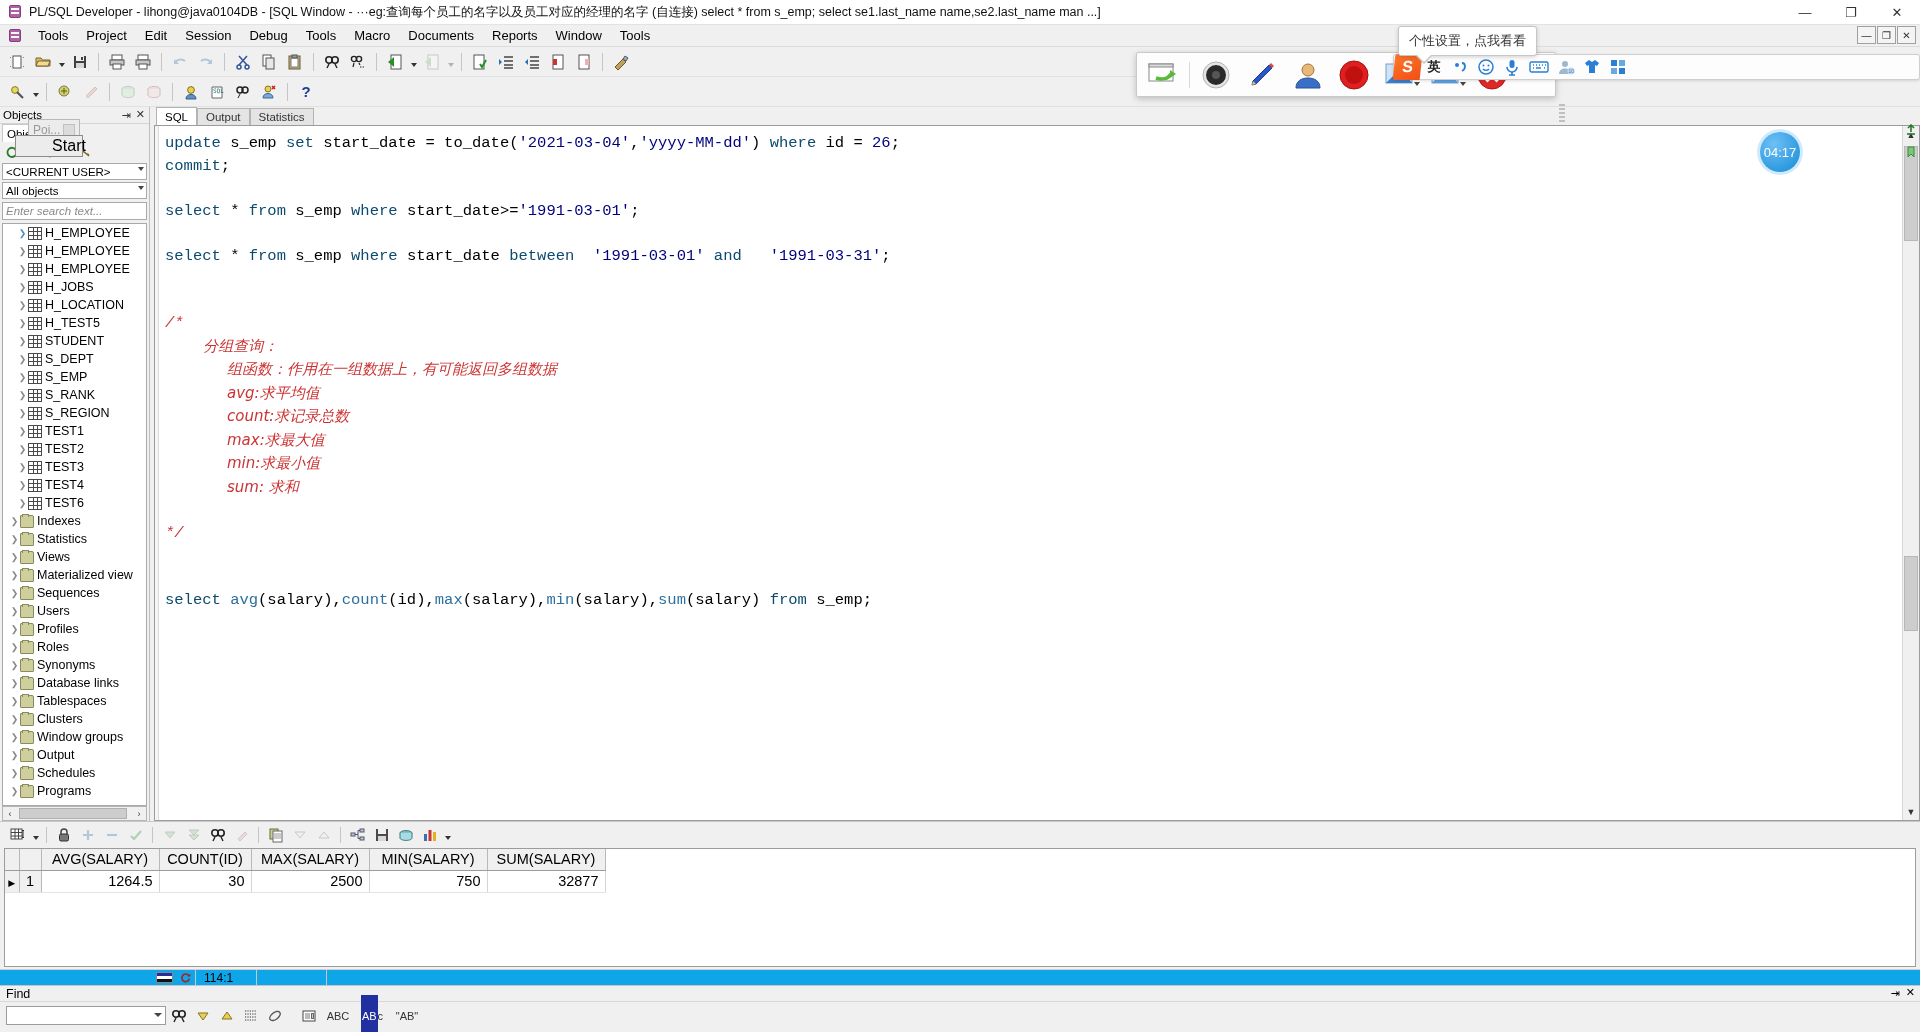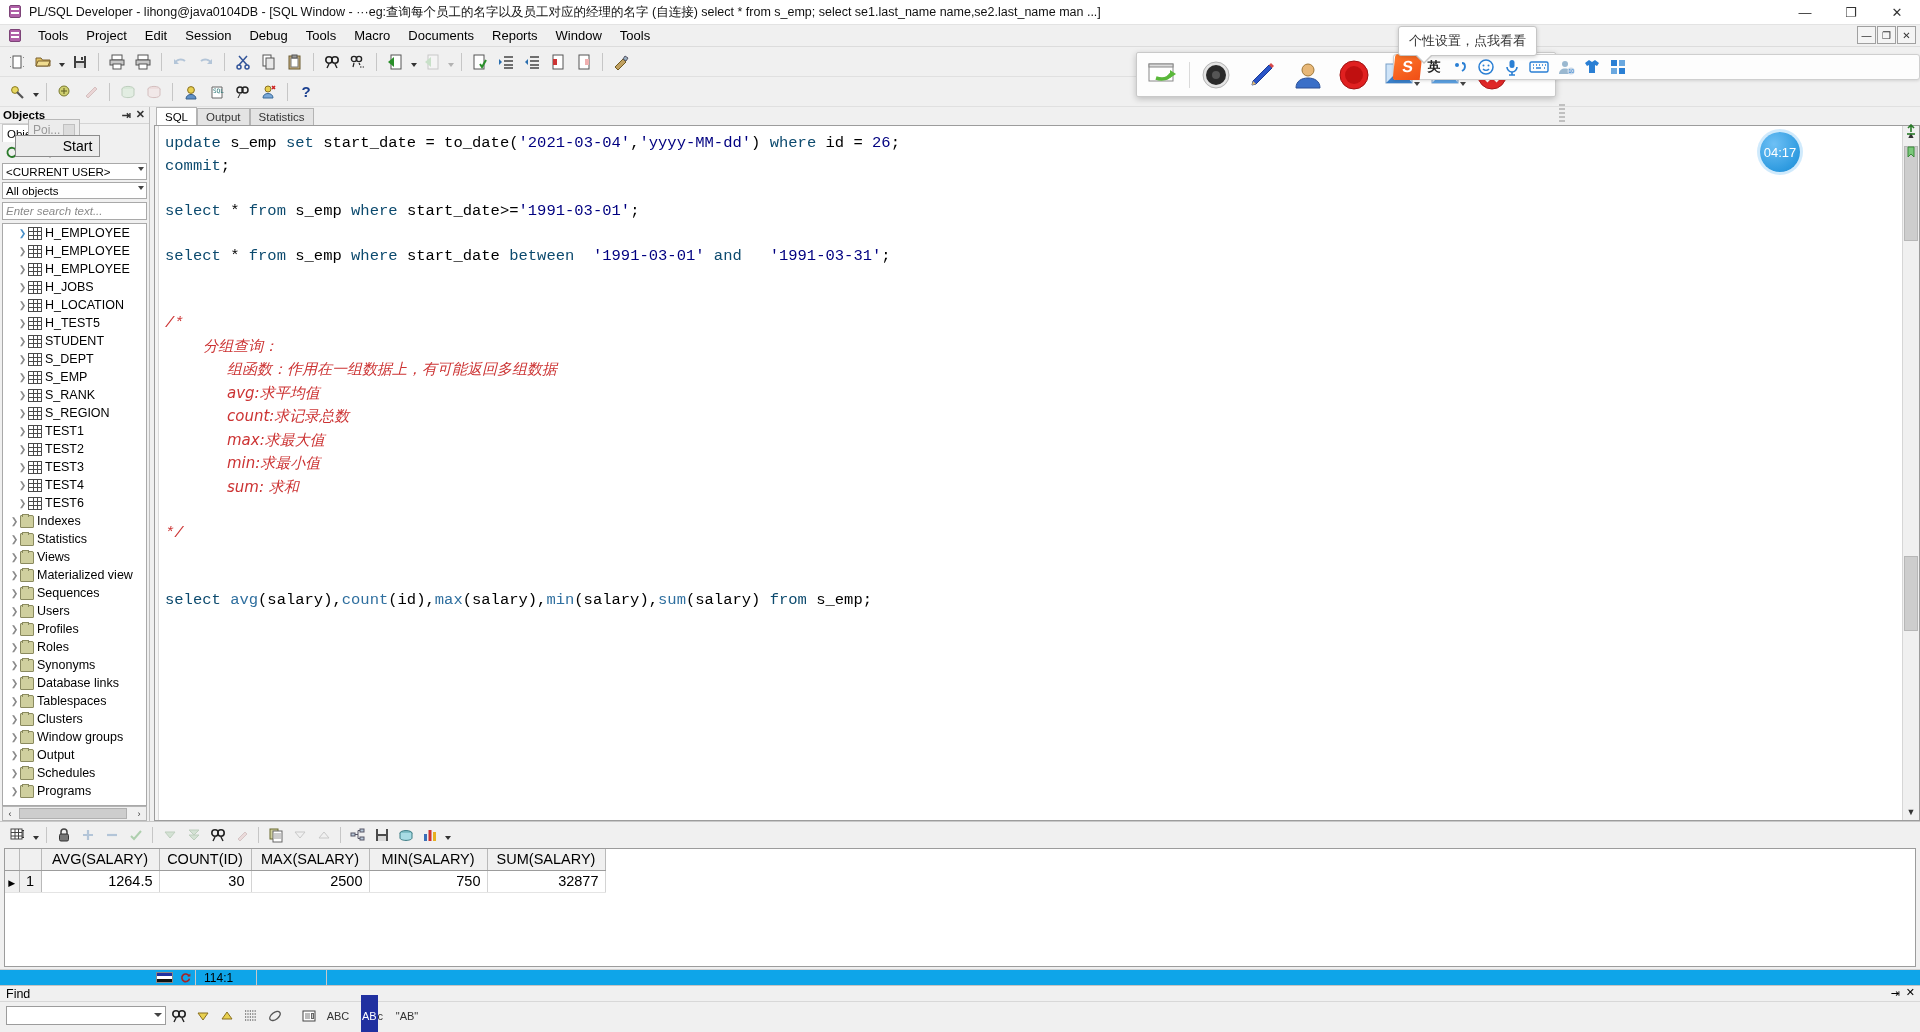--- a/index.html
+++ b/index.html
@@ -41,21 +41,21 @@
   .tb-sep { width:1px; height:18px; background:#c6c6c6; margin:0 5px; }
   .tb-caret { width:11px;height:24px;display:flex;align-items:flex-end;justify-content:center;padding-bottom:7px;}
   .tb-caret:after { content:""; border-left:3.5px solid transparent; border-right:3.5px solid transparent; border-top:4px solid #333; }
   .dis { opacity:.33; }
   
   #main { display:flex; height:714px; }
   
   #leftpane { width:150px; background:#f0f0f0; border-right:1px solid #bfbfbf;
               display:flex; flex-direction:column; position:relative; }
   .pane-head { height:17px; background:#f0f0f0; display:flex; align-items:center;
-               font-size:11.5px; padding-left:3px; border-bottom:1px solid #d4d4d4; position:relative;font-weight:bold;}
+               font-size:11.5px; padding-left:3px; border-bottom:1px solid #d4d4d4; position:relative;}
   .pane-head .pin { position:absolute; right:18px; top:2px; font-size:11px; color:#333;}
   .pane-head .cls { position:absolute; right:4px; top:1px; font-size:11px; color:#333;}
   .pane-tab { height:18px; display:flex; align-items:center; font-size:11.5px; padding-left:4px;
               background:#fff; border:1px solid #c8c8c8; border-bottom:none; width:38px; margin-left:2px;}
   .mini-toolbar { height:20px; display:flex; align-items:center; gap:2px; padding-left:4px; }
   .mt-btn { width:16px;height:16px; display:flex; align-items:center; justify-content:center; }
   .combo { height:17px; margin:1px 2px; background:#fff; border:1px solid #a9a9a9;
            font-size:11.5px; display:flex; align-items:center; padding-left:3px; position:relative;}
   .combo .arw { position:absolute; right:2px; top:3px; border-left:3.5px solid transparent;
                 border-right:3.5px solid transparent; border-top:4px solid #444;}
@@ -76,22 +76,22 @@
   .ticon.folder:before{ content:""; position:absolute; left:1px; top:-2px; width:5px; height:2px; background:#cfcf9e; border:1px solid #8a8a5f; border-bottom:none;}
   .tree-hscroll { height:15px; background:#f0f0f0; border:1px solid #b4b4b4; margin:0 2px 0 2px;
                   display:flex; align-items:center; position:relative; }
   .tree-hscroll .arrow { width:14px; text-align:center; font-size:9px; color:#333;}
   .tree-hscroll .thumb { position:absolute; left:16px; width:108px; top:1px; bottom:1px; background:#cdcdcd; border:1px solid #b0b0b0;}
   
   #tip-pointer { position:absolute; left:28px; top:12px; width:52px; height:21px; background:#ececec;
                  border:1px solid #b9b9b9; font-size:12px; color:#9a9a9a; display:flex; align-items:center;
                  padding-left:4px; z-index:40;}
   #tip-pointer .sq { position:absolute; right:4px; top:4px; width:12px;height:12px;background:#dcdcdc;border:1px solid #c0c0c0;}
-  #start-pop { position:absolute; left:15px; top:28px; width:85px; height:22px; background:#ececec;
-               border:1px solid #8c8c8c; font-size:14px; display:flex; align-items:center;
+  #start-pop { position:absolute; left:15px; top:28px; width:68px; height:22px; background:#ececec;
+               border:1px solid #8c8c8c; font-size:16px; display:flex; align-items:center;
                justify-content:center; z-index:41;padding-left:40px; }
   
   #editorpane { flex:1; display:flex; flex-direction:column; background:#f0f0f0; position:relative; }
   #tabstrip { height:18px; display:flex; align-items:flex-end; padding-left:6px; }
   .etab { height:17px; padding:0 8px; font-size:11.5px; display:flex; align-items:center;
           border:1px solid #b4b4b4; border-bottom:none; background:#e4e4e4; color:#333;}
   .etab.active { background:#fff; color:#000; height:18px; }
   #editor-wrap { flex:1; display:flex; background:#fff; border:1px solid #9c9c9c; margin:0 0 0 4px; position:relative; overflow:hidden;}
   #gutter { width:4px; background:#f5f5f5; border-right:1px solid #dadada; }
   #code { flex:1; padding:6px 0 0 6px; font-family:"Liberation Mono", monospace;

